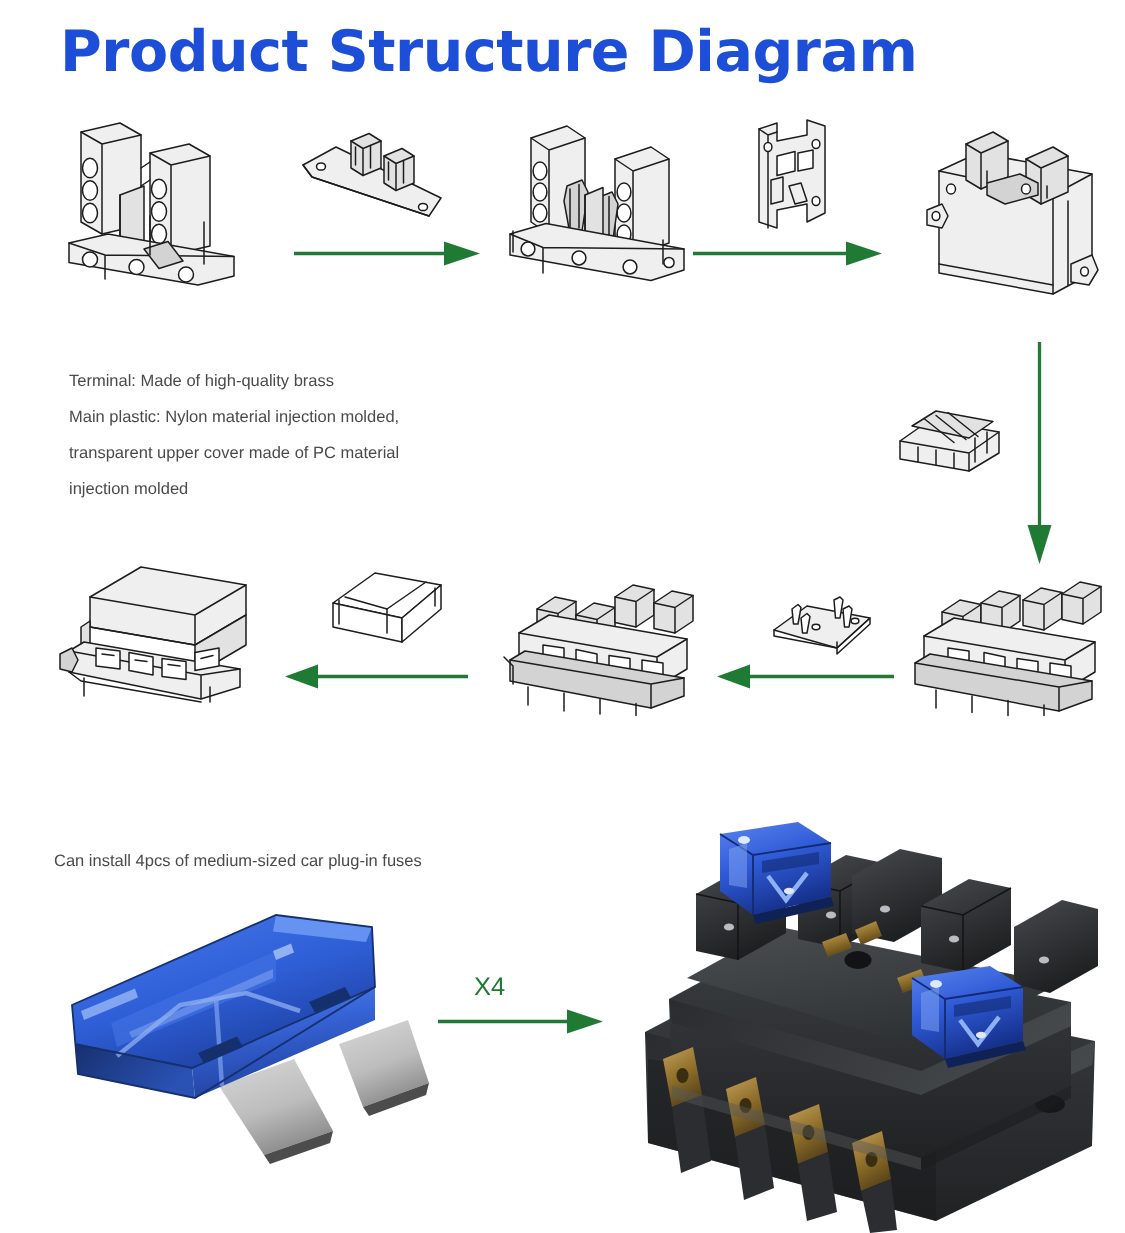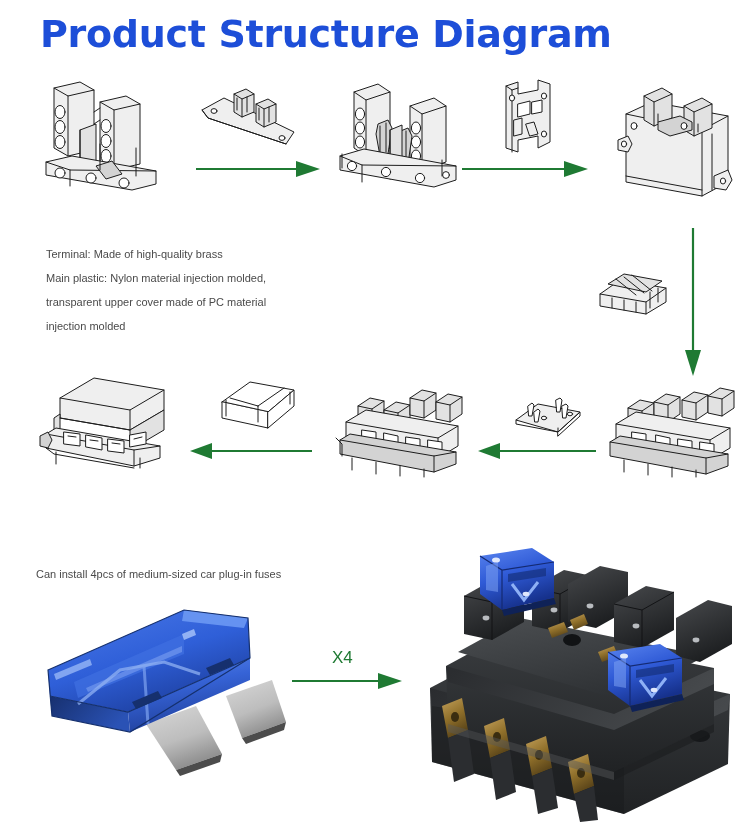--- a/index.html
+++ b/index.html
@@ -417,21 +417,21 @@
       </g>
     </svg>
   </div>
 
   <div class="stage" style="left:292px; top:672px;">
     <svg width="112" height="18" viewBox="0 0 112 18">
       <line x1="0" y1="9" x2="88" y2="9" stroke="#1f7a33" stroke-width="2.2"></line>
       <polygon points="86,1 110,9 86,17" fill="#1f7a33"></polygon>
     </svg>
   </div>
-  <div class="arrow-label" style="left:332px; top:648px;">X4</div>
+  <div class="arrow-label" style="left:316px; top:648px;">X4</div>
 
   <div class="stage" style="left:428px; top:548px;">
     <svg width="322" height="274" viewBox="0 0 322 274">
       <defs>
         <linearGradient id="bodyTop" x1="0" y1="0" x2="0.5" y2="1">
           <stop offset="0%" stop-color="#4c4f52"></stop>
           <stop offset="100%" stop-color="#2e3134"></stop>
         </linearGradient>
         <linearGradient id="bodyFront" x1="0" y1="0" x2="0" y2="1">
           <stop offset="0%" stop-color="#3b3e41"></stop>

